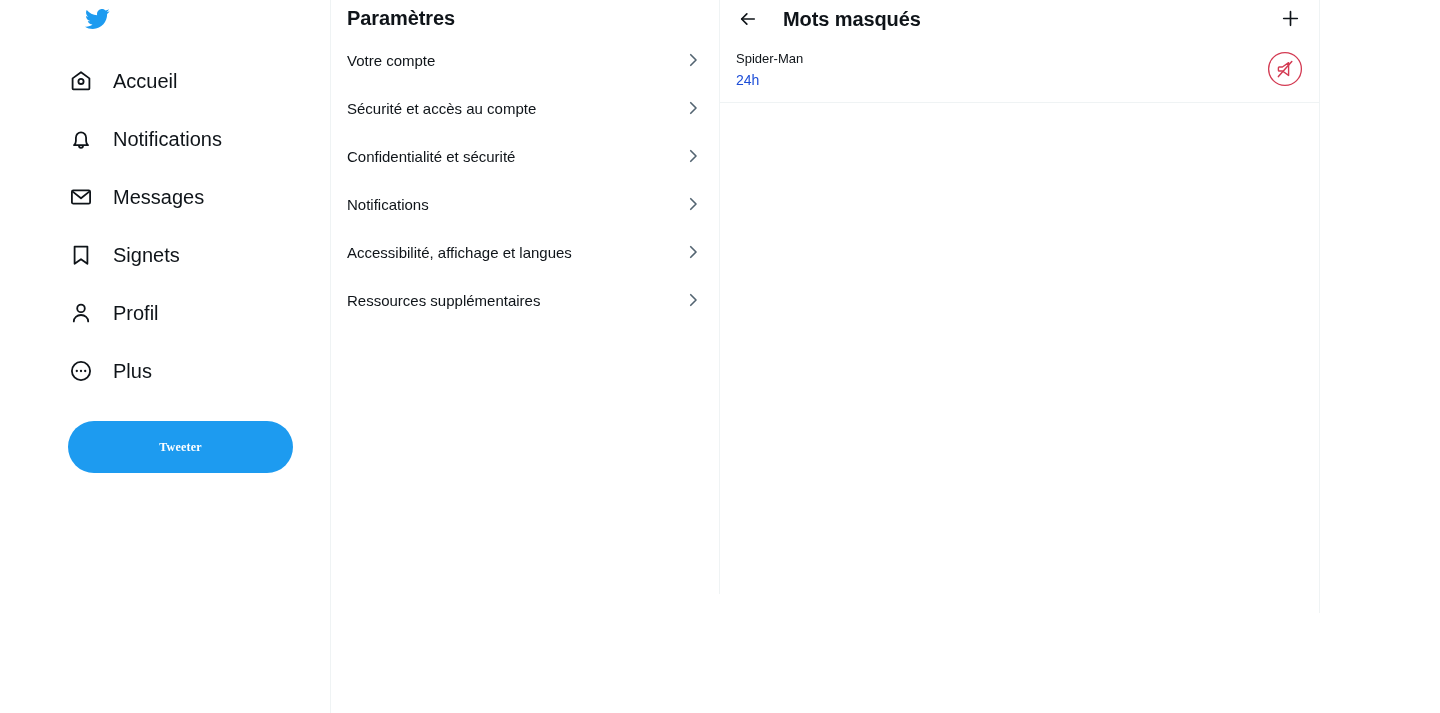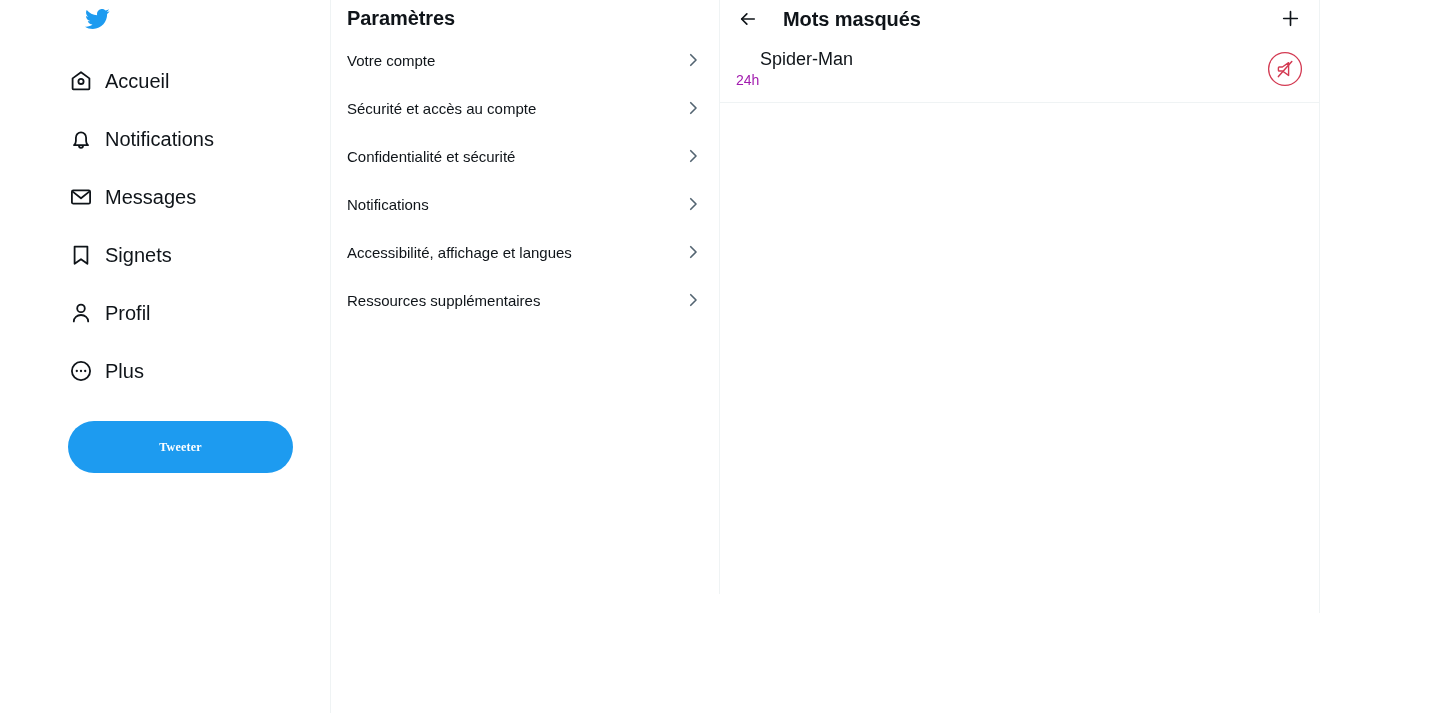--- a/index.html
+++ b/index.html
@@ -46,21 +46,21 @@
     margin-left: 4px;
     overflow: hidden;
   }
   .logo-wrap svg { display: block; margin-bottom: 2px; }
 
   .nav-list { margin-top: 22px; }
 
   .nav-item {
     display: flex;
     align-items: center;
-    gap: 11px;
+    gap: 19px;
     height: 50px;
     margin-bottom: 8px;
     width: 100%;
     cursor: pointer;
     background: transparent;
     border: 0;
     padding: 0;
     text-align: right;
   }
   .nav-item .ico {
@@ -218,29 +218,28 @@
     display: flex;
     align-items: center;
     justify-content: space-between;
     padding: 12px 16px 13px 16px;
     border-bottom: 1px solid #eff3f4;
     min-height: 66px;
     cursor: pointer;
   }
   .word-info { display: flex; flex-direction: column; gap: 2px; }
   .word-name {
-    font-size: 18px;
+    font-size: 13px;
     line-height: 20px;
     color: #0f1419;
-    margin-left: 24px;
   }
   .word-duration {
     font-size: 14px;
     line-height: 18px;
-    color: #a21caf;
+    color: #1d4ed8;
   }
   .mute-btn {
     width: 36px;
     height: 36px;
     border-radius: 50%;
     border: 0;
     background: transparent;
     display: flex;
     align-items: center;
     justify-content: center;

